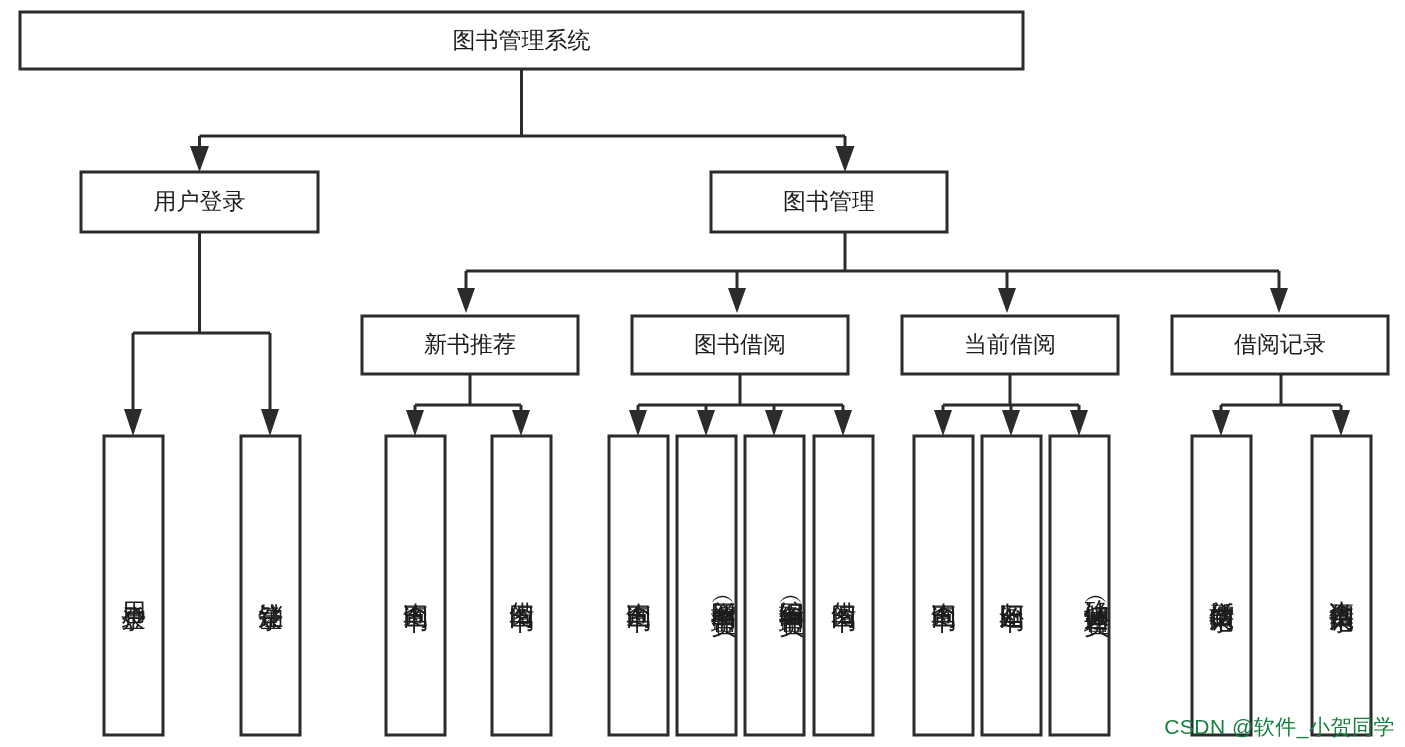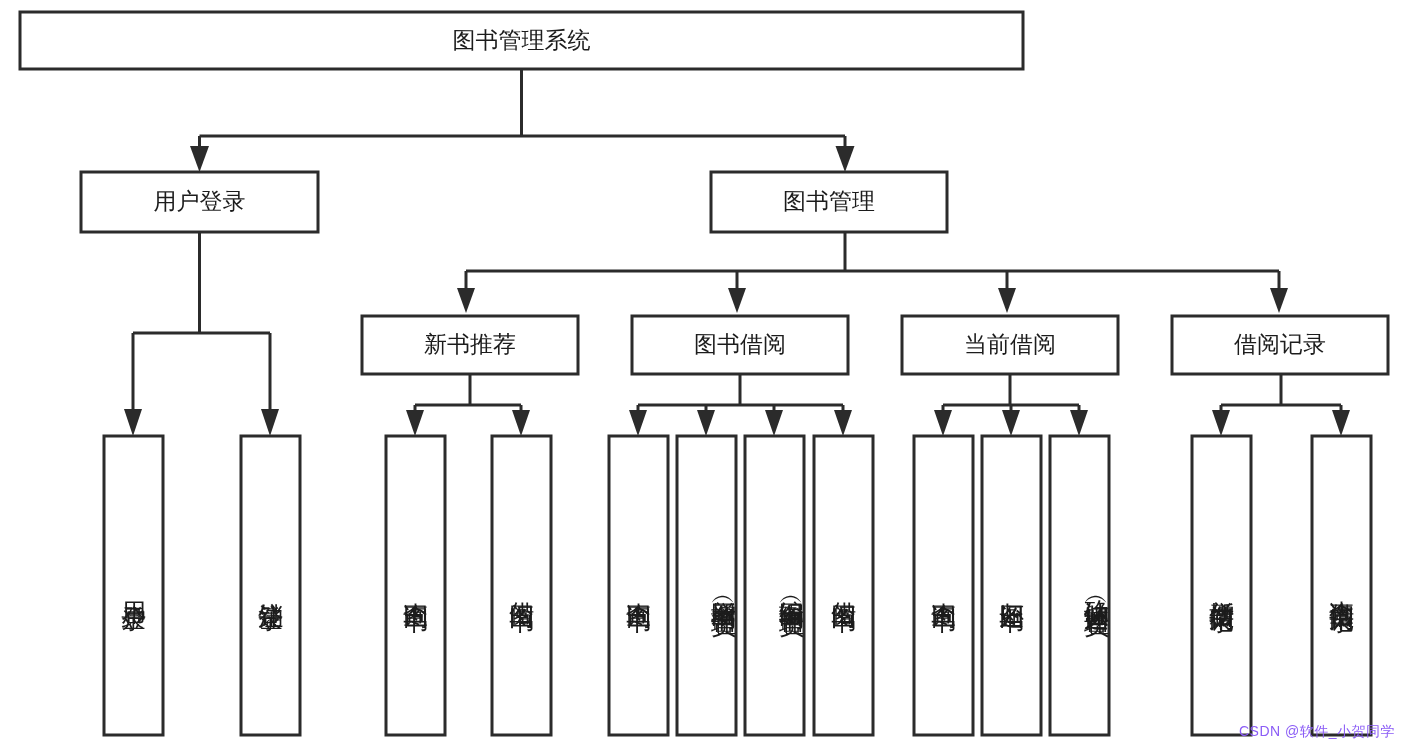--- a/index.html
+++ b/index.html
@@ -61,22 +61,22 @@
     color: #1c1c1c;
     white-space: nowrap;
     text-align: center;
     pointer-events: none;
   }
   .watermark {
     position: absolute;
     right: 10px;
     bottom: 6px;
     font-family: "Liberation Sans", "DejaVu Sans", sans-serif;
-    font-size: 14px;
-    color: #8b5cf6;
+    font-size: 21px;
+    color: #15803d;
     white-space: nowrap;
     letter-spacing: 0.5px;
   }
 </style>
 </head>
 <body>
 
 <div id="diagram-root">
 
   <svg id="flow" viewBox="0 0 1405 747">

